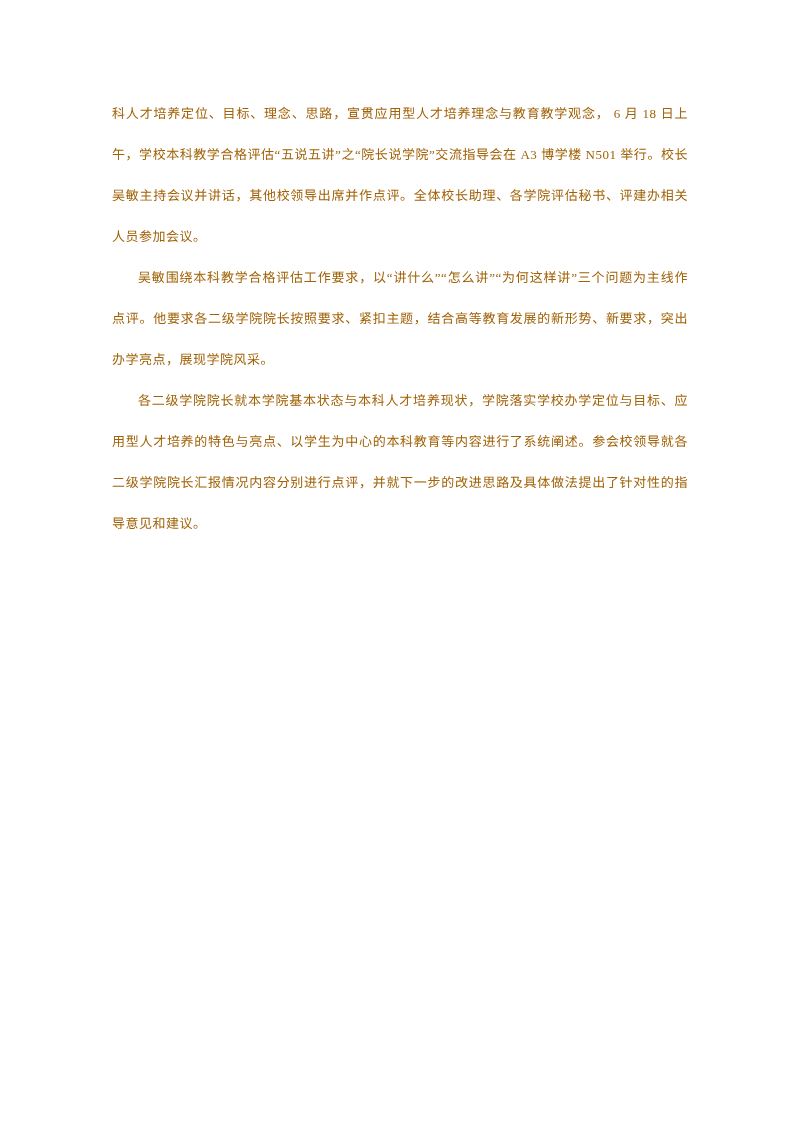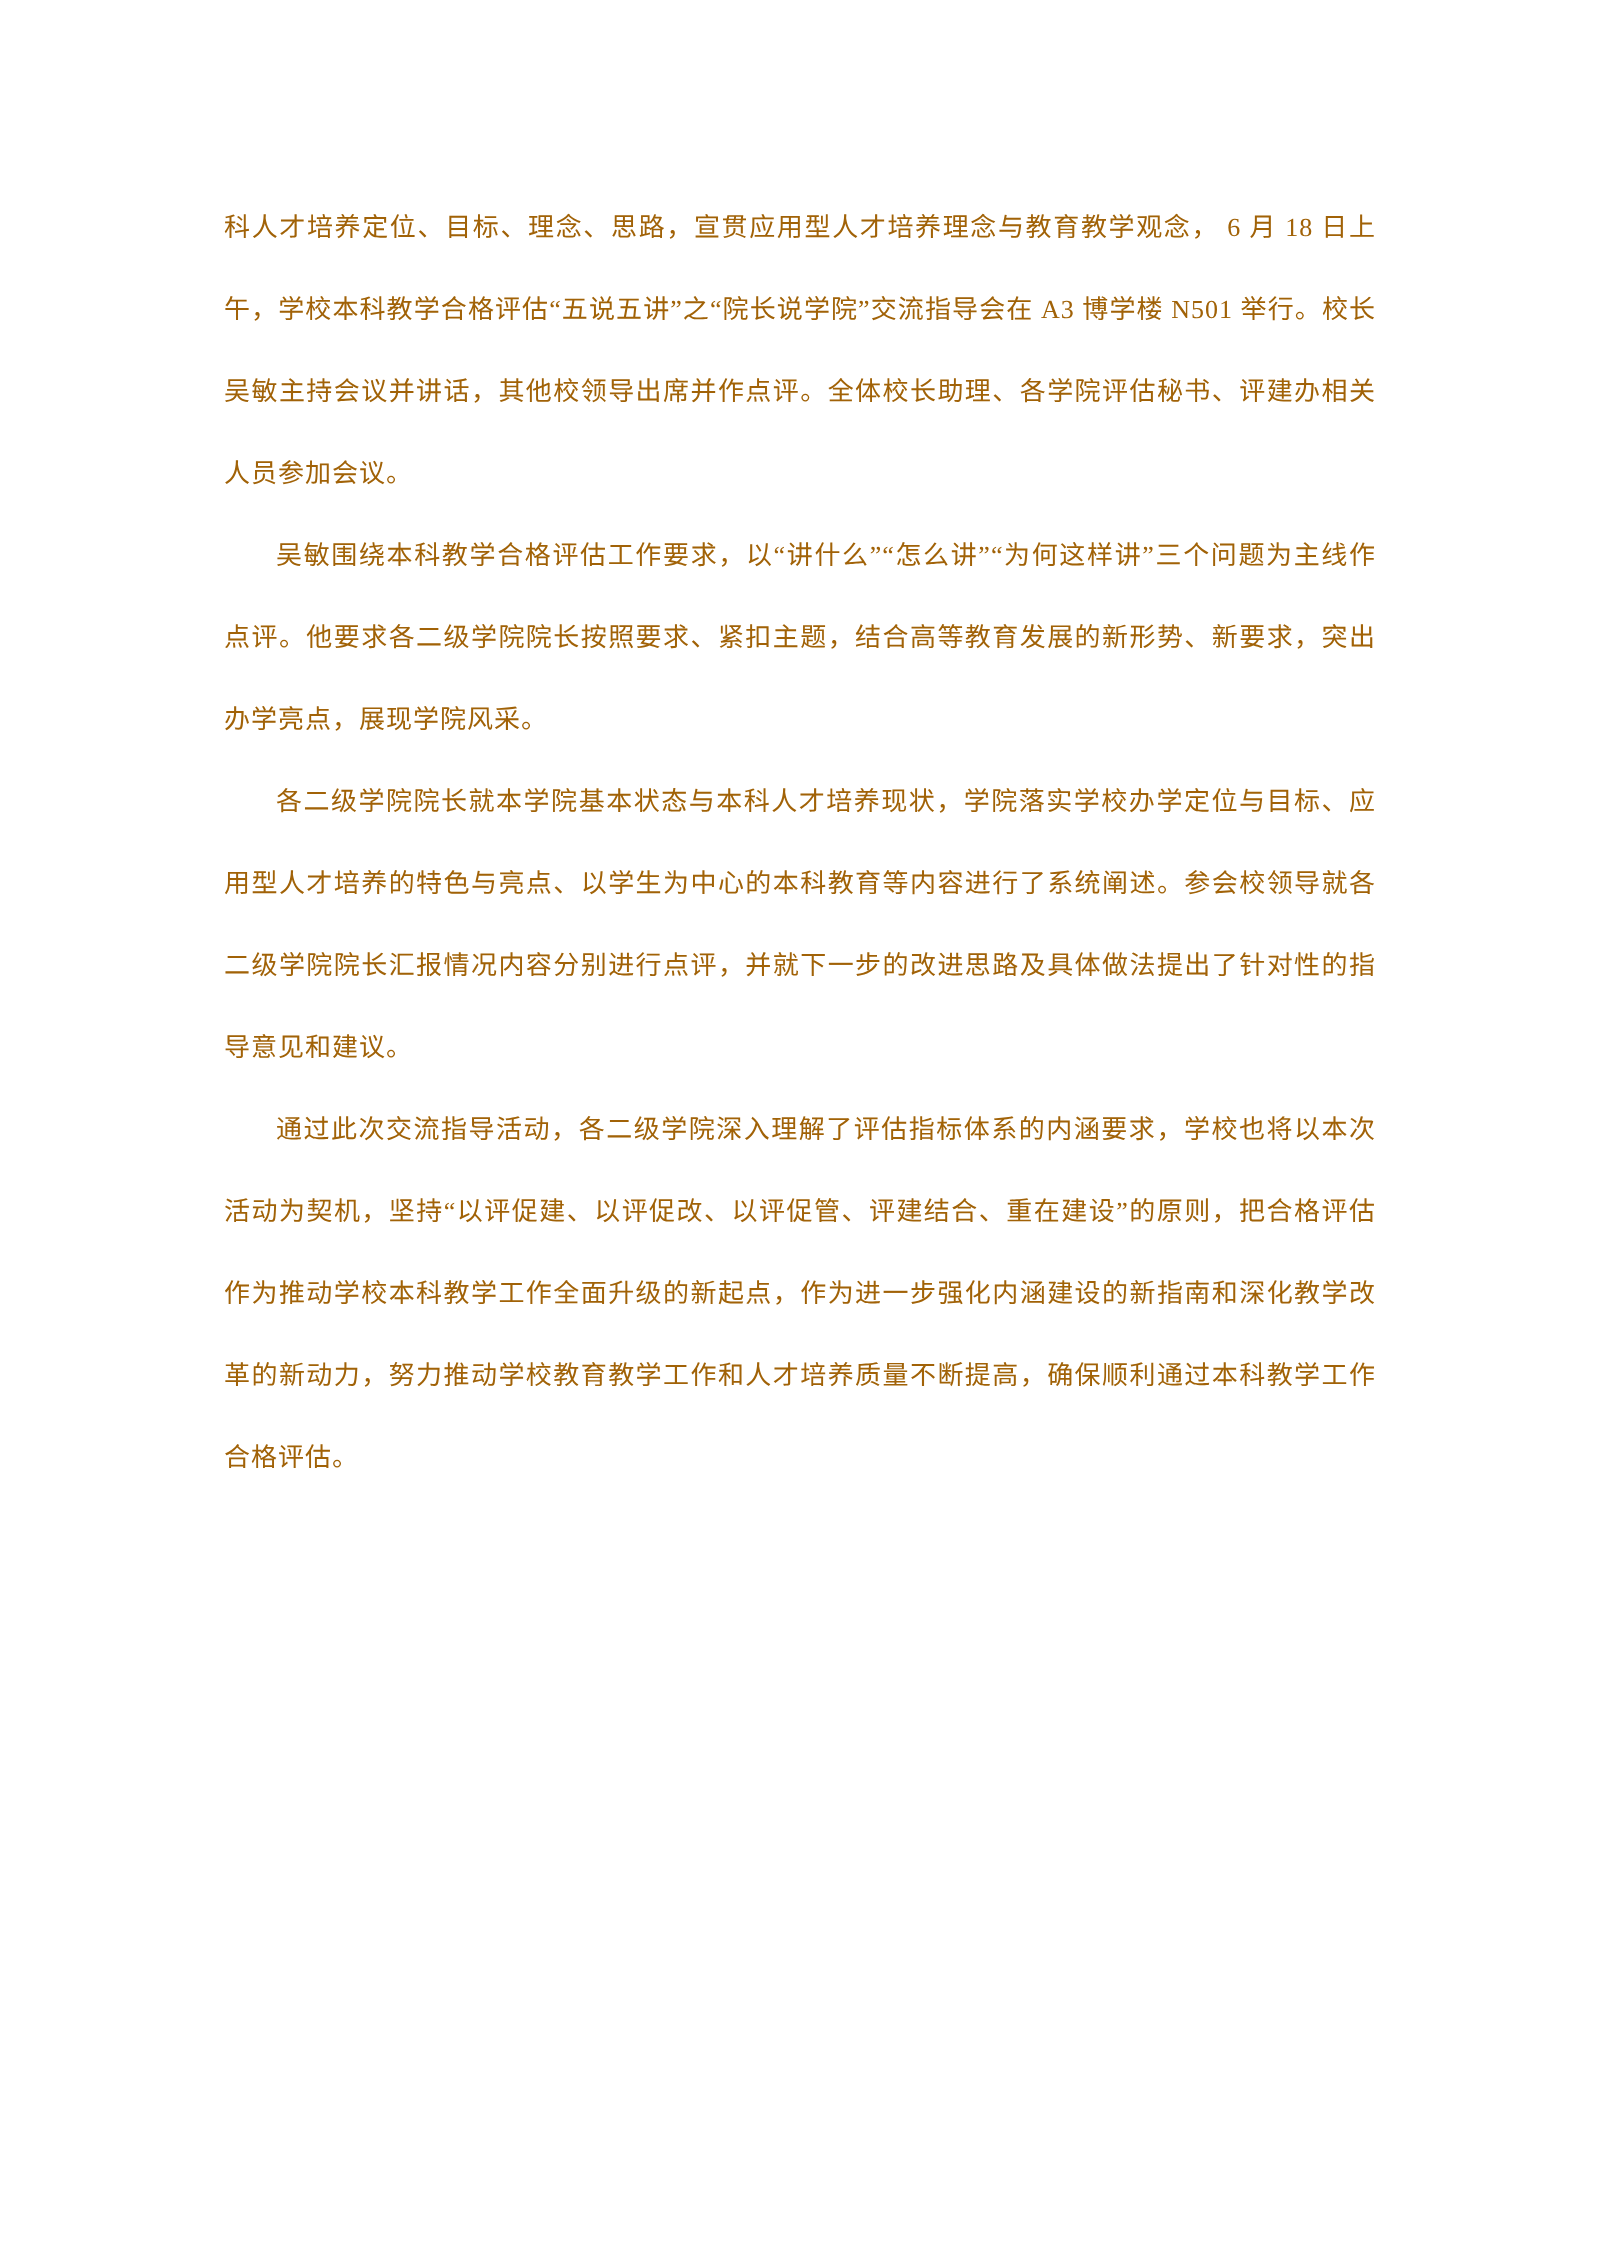--- a/index.html
+++ b/index.html
@@ -35,15 +35,14 @@
   }
 </style>
 </head>
 <body>
 
 <div class="page">
   <div class="doc-body">
     <p class="para">科人才培养定位、目标、理念、思路，宣贯应用型人才培养理念与教育教学观念， 6 月 18 日上午，学校本科教学合格评估“五说五讲”之“院长说学院”交流指导会在 A3 博学楼 N501 举行。校长吴敏主持会议并讲话，其他校领导出席并作点评。全体校长助理、各学院评估秘书、评建办相关人员参加会议。</p>
     <p class="para indented">吴敏围绕本科教学合格评估工作要求，以“讲什么”“怎么讲”“为何这样讲”三个问题为主线作点评。他要求各二级学院院长按照要求、紧扣主题，结合高等教育发展的新形势、新要求，突出办学亮点，展现学院风采。</p>
     <p class="para indented">各二级学院院长就本学院基本状态与本科人才培养现状，学院落实学校办学定位与目标、应用型人才培养的特色与亮点、以学生为中心的本科教育等内容进行了系统阐述。参会校领导就各二级学院院长汇报情况内容分别进行点评，并就下一步的改进思路及具体做法提出了针对性的指导意见和建议。</p>
-    <p class="para indented">通过此次交流指导活动，各二级学院深入理解了评估指标体系的内涵要求，学校也将以本次活动为契机，坚持“以评促建、以评促改、以评促管、评建结合、重在建设”的原则，把合格评估作为推动学校本科教学工作全面升级的新起点，作为进一步强化内涵建设的新指南和深化教学改革的新动力，努力推动学校教育教学工作和人才培养质量不断提高，确保顺利通过本科教学工作合格评估。</p>
   </div>
 </div>
 
 </body></html>

